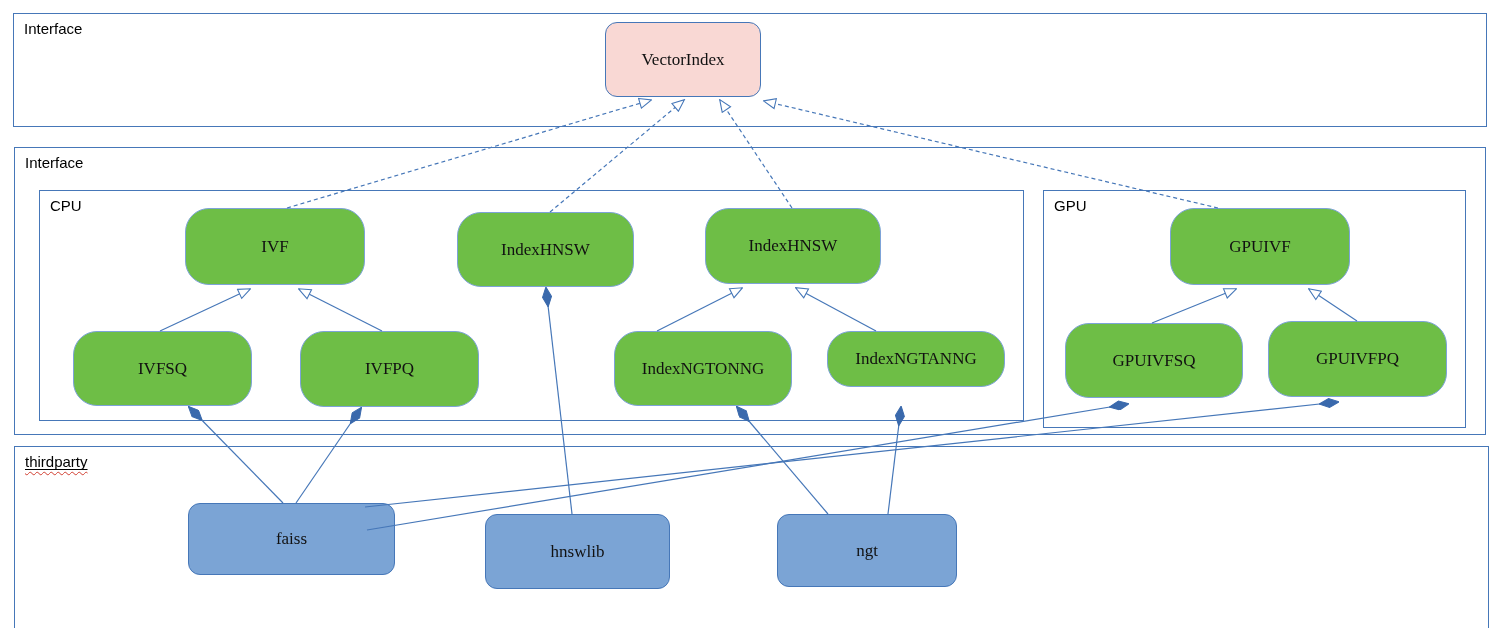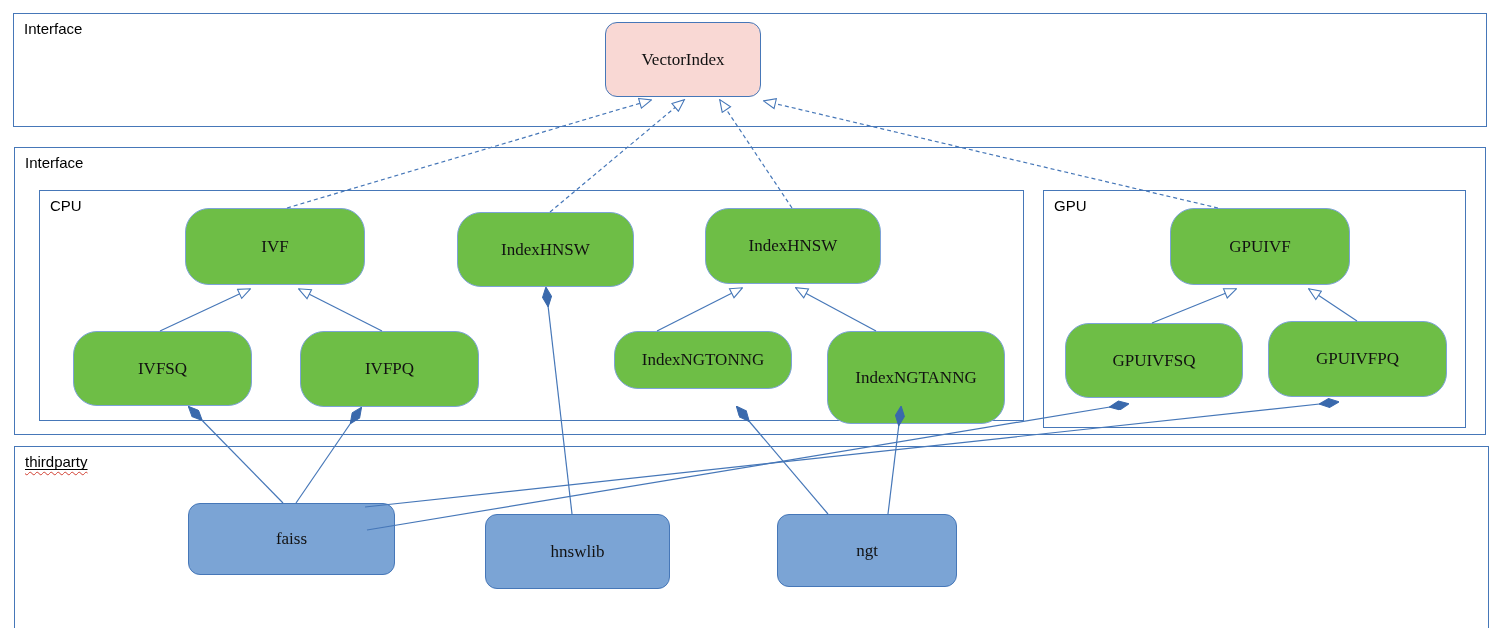--- a/index.html
+++ b/index.html
@@ -79,25 +79,25 @@
   </div>
 
   <div class="node green" style="left:73px;top:331px;width:179px;height:75px;">
     <span>IVFSQ</span>
   </div>
 
   <div class="node green" style="left:300px;top:331px;width:179px;height:76px;">
     <span>IVFPQ</span>
   </div>
 
-  <div class="node green" style="left:614px;top:331px;width:178px;height:58px;">
+  <div class="node green" style="left:614px;top:331px;width:178px;height:75px;">
     <span>IndexNGTONNG</span>
   </div>
 
-  <div class="node green" style="left:827px;top:331px;width:178px;height:93px;">
+  <div class="node green" style="left:827px;top:331px;width:178px;height:56px;">
     <span>IndexNGTANNG</span>
   </div>
 
   <div class="node green" style="left:1170px;top:208px;width:180px;height:77px;">
     <span>GPUIVF</span>
   </div>
 
   <div class="node green" style="left:1268px;top:321px;width:179px;height:76px;">
     <span>GPUIVFPQ</span>
   </div>

